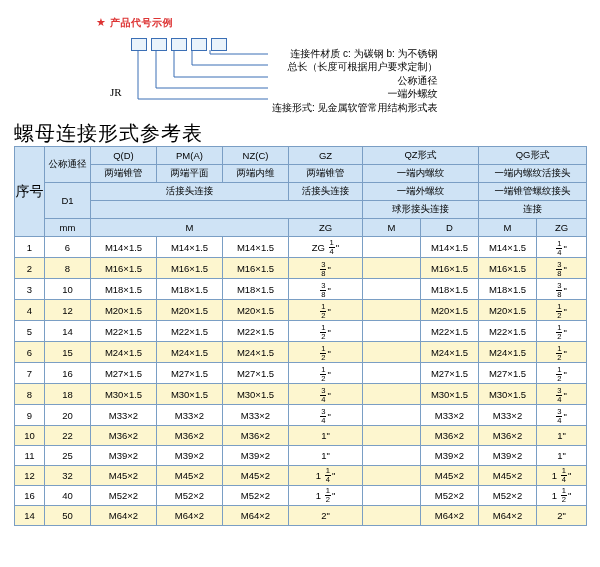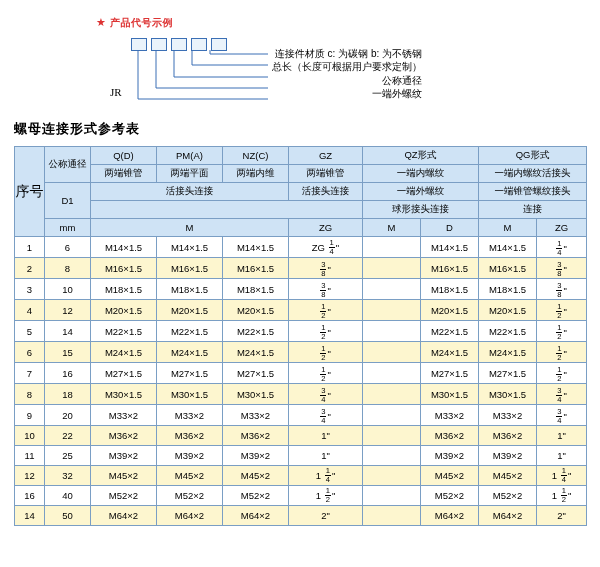--- a/index.html
+++ b/index.html
@@ -61,22 +61,22 @@
     font-size:10px;
     line-height:13.4px;
     text-align:right;
   }
   .legend-labels div{white-space:nowrap;}
 
   
   .sec-title{
     position:absolute;
     left:14px;top:120px;
-    font-size:13px;
-    font-weight:bold;
+    font-size:20px;
+    font-weight:normal;
     letter-spacing:1px;
   }
 
   
   .tbl-wrap{
     position:absolute;
     left:14px;top:146px;
     width:572px;
   }
   table{
@@ -141,20 +141,21 @@
     <path d="M174,50 L174,77 L268,77" stroke="#3b6fb5" fill="none" stroke-width="1"></path>
     <path d="M192,50 L192,65 L268,65" stroke="#3b6fb5" fill="none" stroke-width="1"></path>
     <path d="M210,50 L210,54 L268,54" stroke="#3b6fb5" fill="none" stroke-width="1"></path>
   </svg>
 
   <div class="legend-labels">
     <div>连接件材质  c:  为碳钢  b:  为不锈钢</div>
     <div>总长（长度可根据用户要求定制）</div>
     <div>公称通径</div>
     <div>一端外螺纹</div>
+    <div>连接形式: 见金属软管常用结构形式表</div>
   </div>
 </div>
 
 <div class="sec-title">螺母连接形式参考表</div>
 
 <div class="tbl-wrap">
 <table>
   <colgroup>
     <col style="width:30px">
     <col style="width:46px">

